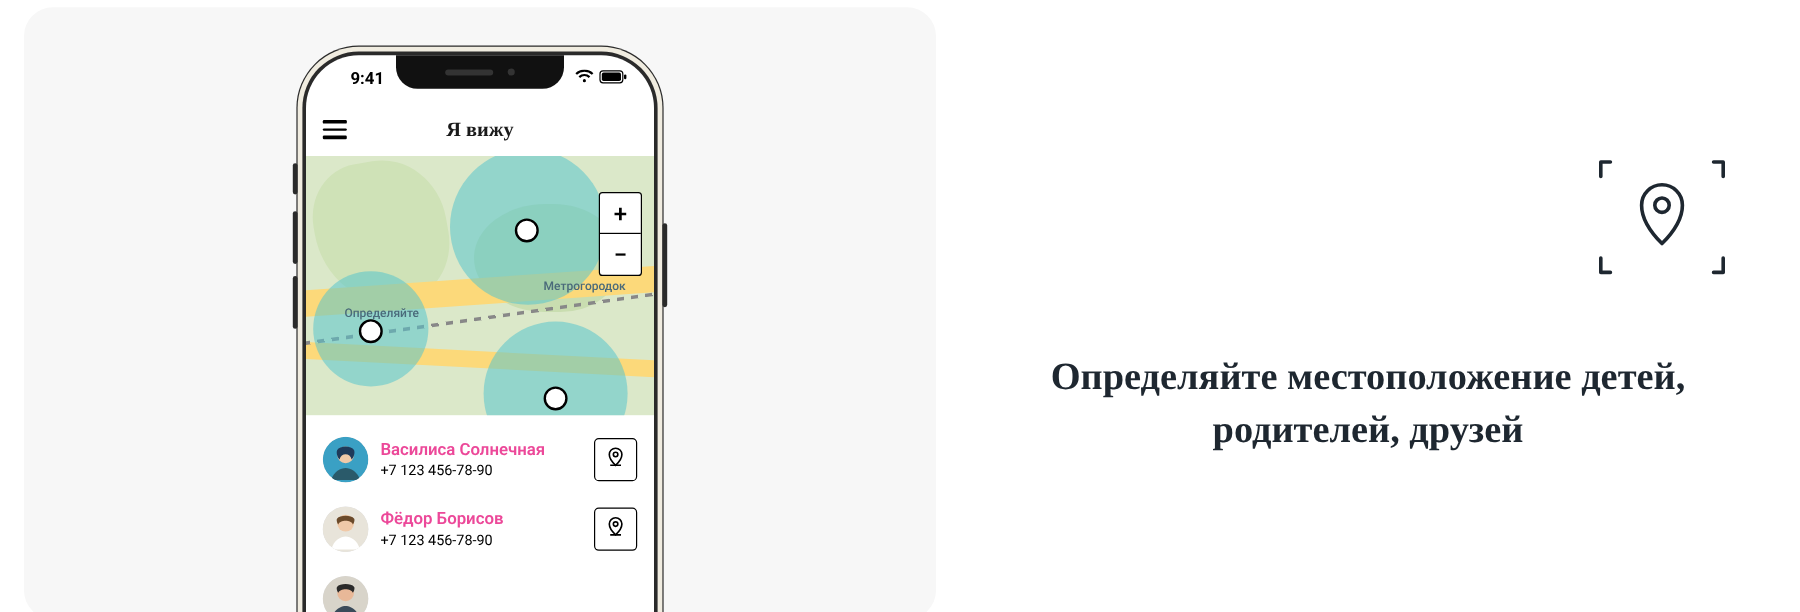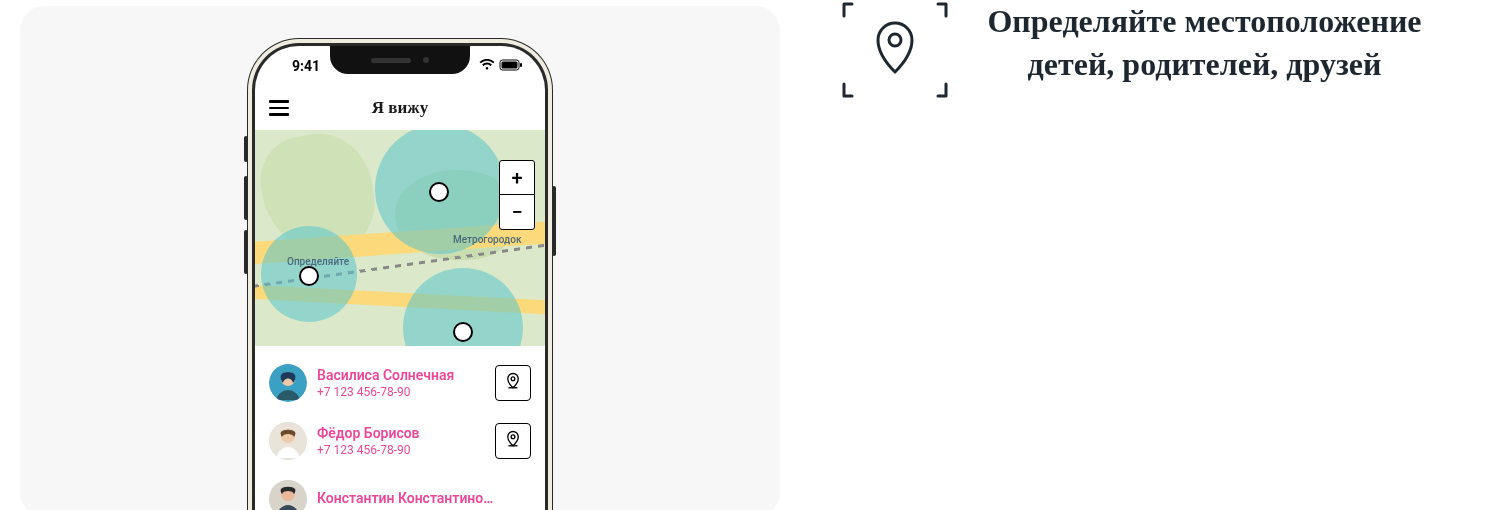--- a/index.html
+++ b/index.html
@@ -93,27 +93,27 @@
   .map .zoom { position:absolute; right:10px; top:30px; width:36px; background:#fff; border:1px solid #000; border-radius:3px;}
   .map .zoom div { height:34px; display:flex; align-items:center; justify-content:center; font-size:20px; font-weight:500; color:#000; cursor:pointer;}
   .map .zoom div:first-child { border-bottom:1px solid #000;}
 
   .contacts { position:absolute; top:300px; left:0; right:0; padding: 8px 14px 0; }
   .contact { display:flex; align-items:center; padding:10px 0;}
   .avatar { width:38px; height:38px; border-radius:50%; flex:none; margin-right:10px; background:#ddd; display:flex; align-items:center; justify-content:center; overflow:hidden;}
   .avatar svg { width:100%; height:100%;}
   .contact-info { flex:1; min-width:0;}
   .contact-name { font-size:14px; font-weight:600; color:#ec4899; white-space:nowrap; overflow:hidden; text-overflow:ellipsis;}
-  .contact-phone { font-size:12px; color:#ec4899; margin-top:2px;}
+  .contact-phone { font-size:12px; color:#000000; margin-top:2px;}
   .locate-btn { width:36px; height:36px; border:1.5px solid #000; border-radius:4px; display:flex; align-items:center; justify-content:center; cursor:pointer; flex:none;}
   .locate-btn svg { width:18px; height:18px;}
 
   .right-panel {
     flex:1;
-    display:flex; flex-direction:row; align-items:flex-start; justify-content:center;
+    display:flex; flex-direction:column; align-items:flex-end; justify-content:center;
     padding: 0 60px;
     gap: 19px;
   }
   .feature-icon { margin-bottom:38px;}
   .feature-title {
     font-family: Georgia, "Times New Roman", serif;
     font-weight:700; font-size:32px; color:#1e2730;
     text-align:center; line-height:1.35;
     max-width: 640px;
   }
@@ -231,24 +231,20 @@
 
       <div class="contact">
         <div class="avatar">
           <svg viewBox="0 0 38 38">
               <circle cx="19" cy="19" r="19" fill="#d8d4ca"></circle>
               <circle cx="19" cy="14" r="7" fill="#e8b898"></circle>
               <path d="M7 36c2-8 8-11 12-11s10 3 12 11" fill="#3a4a5a"></path>
               <path d="M12 9c2-3 12-3 14 0 1 1 0 4-1 5-1-4-11-4-12 0-1-1-2-4-1-5z" fill="#2a2a2a"></path>
             </svg>
         </div>
-        <div class="contact-info">
-          <div class="contact-name">Константин Константино…</div>
-          <div class="contact-phone"></div>
-        </div>
       </div>
 
     </div>
   </div>
 </div>
 
 <div class="right-panel">
   <div class="feature-icon">
     <svg width="110" height="100" viewBox="0 0 110 100" fill="none" stroke="#1e2730" stroke-width="3" stroke-linecap="round" stroke-linejoin="round">
       <path d="M12 4 H4 V16"></path>

